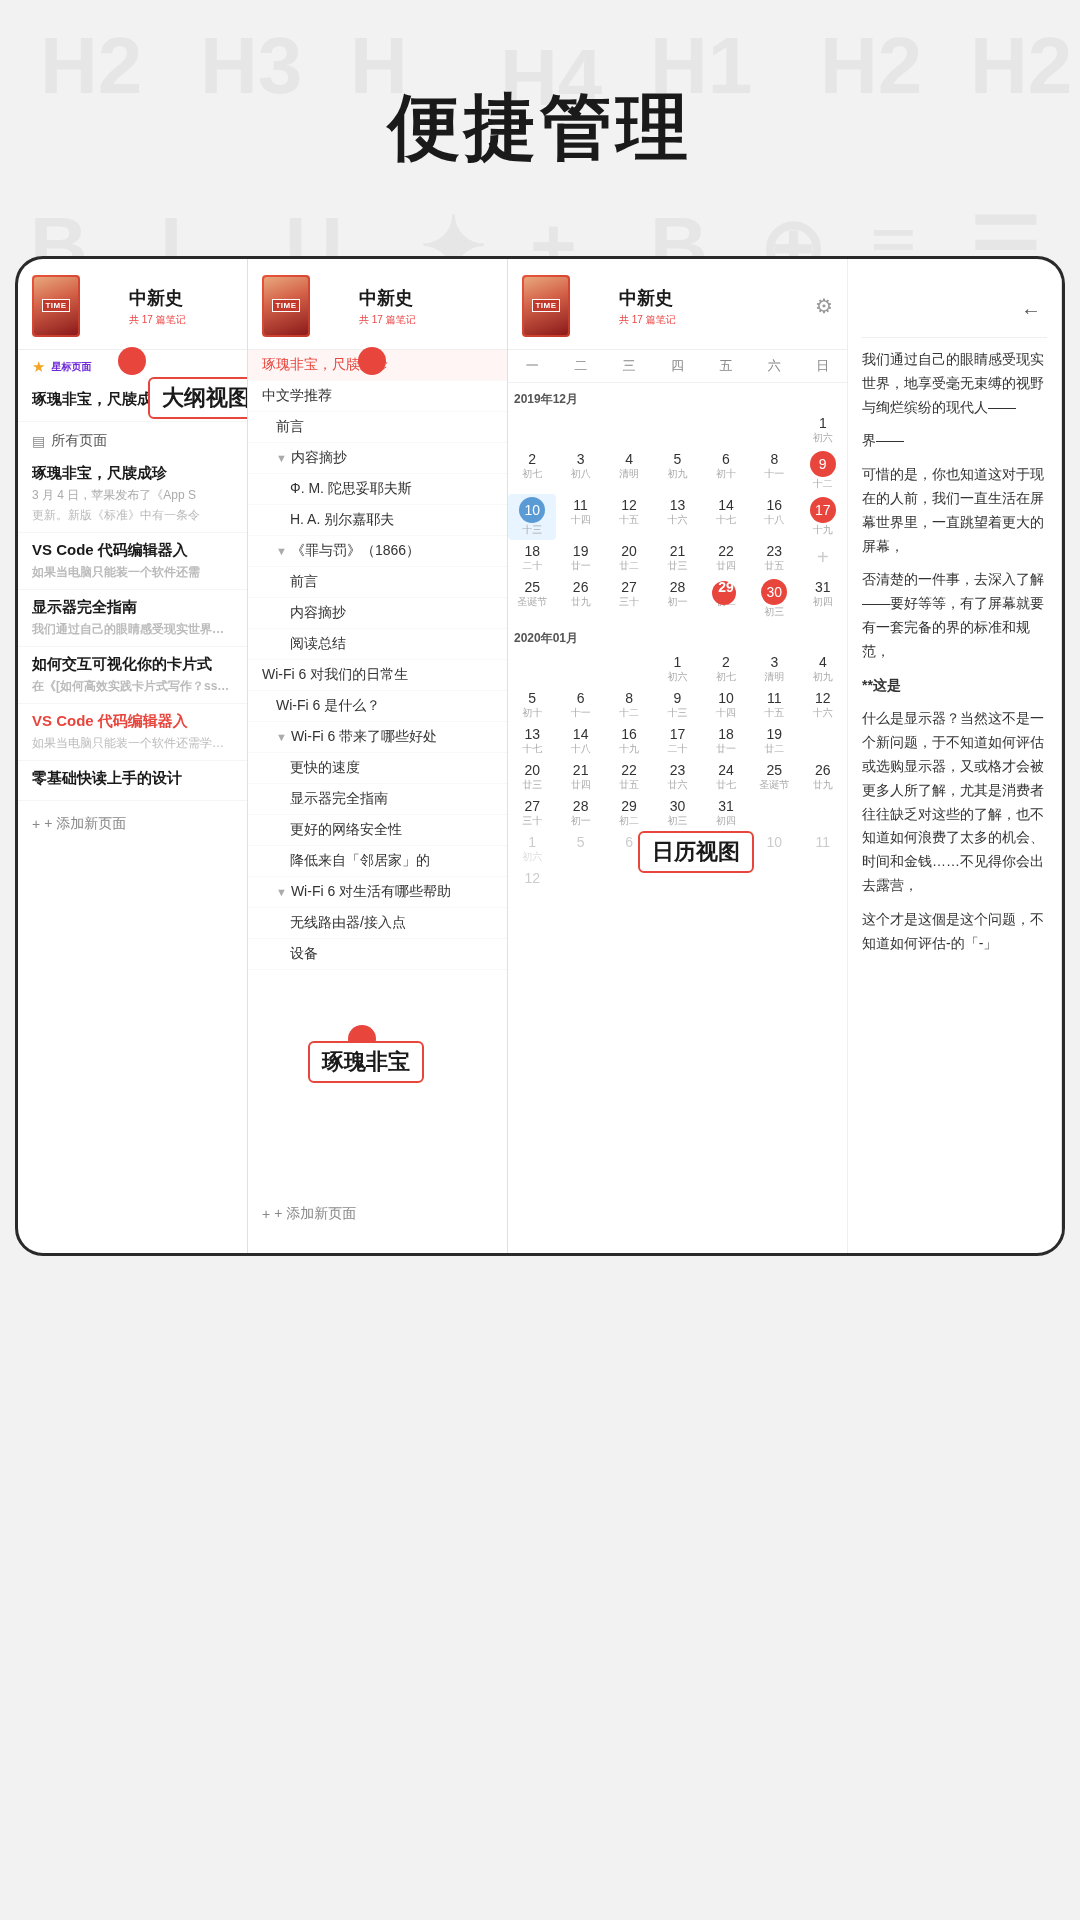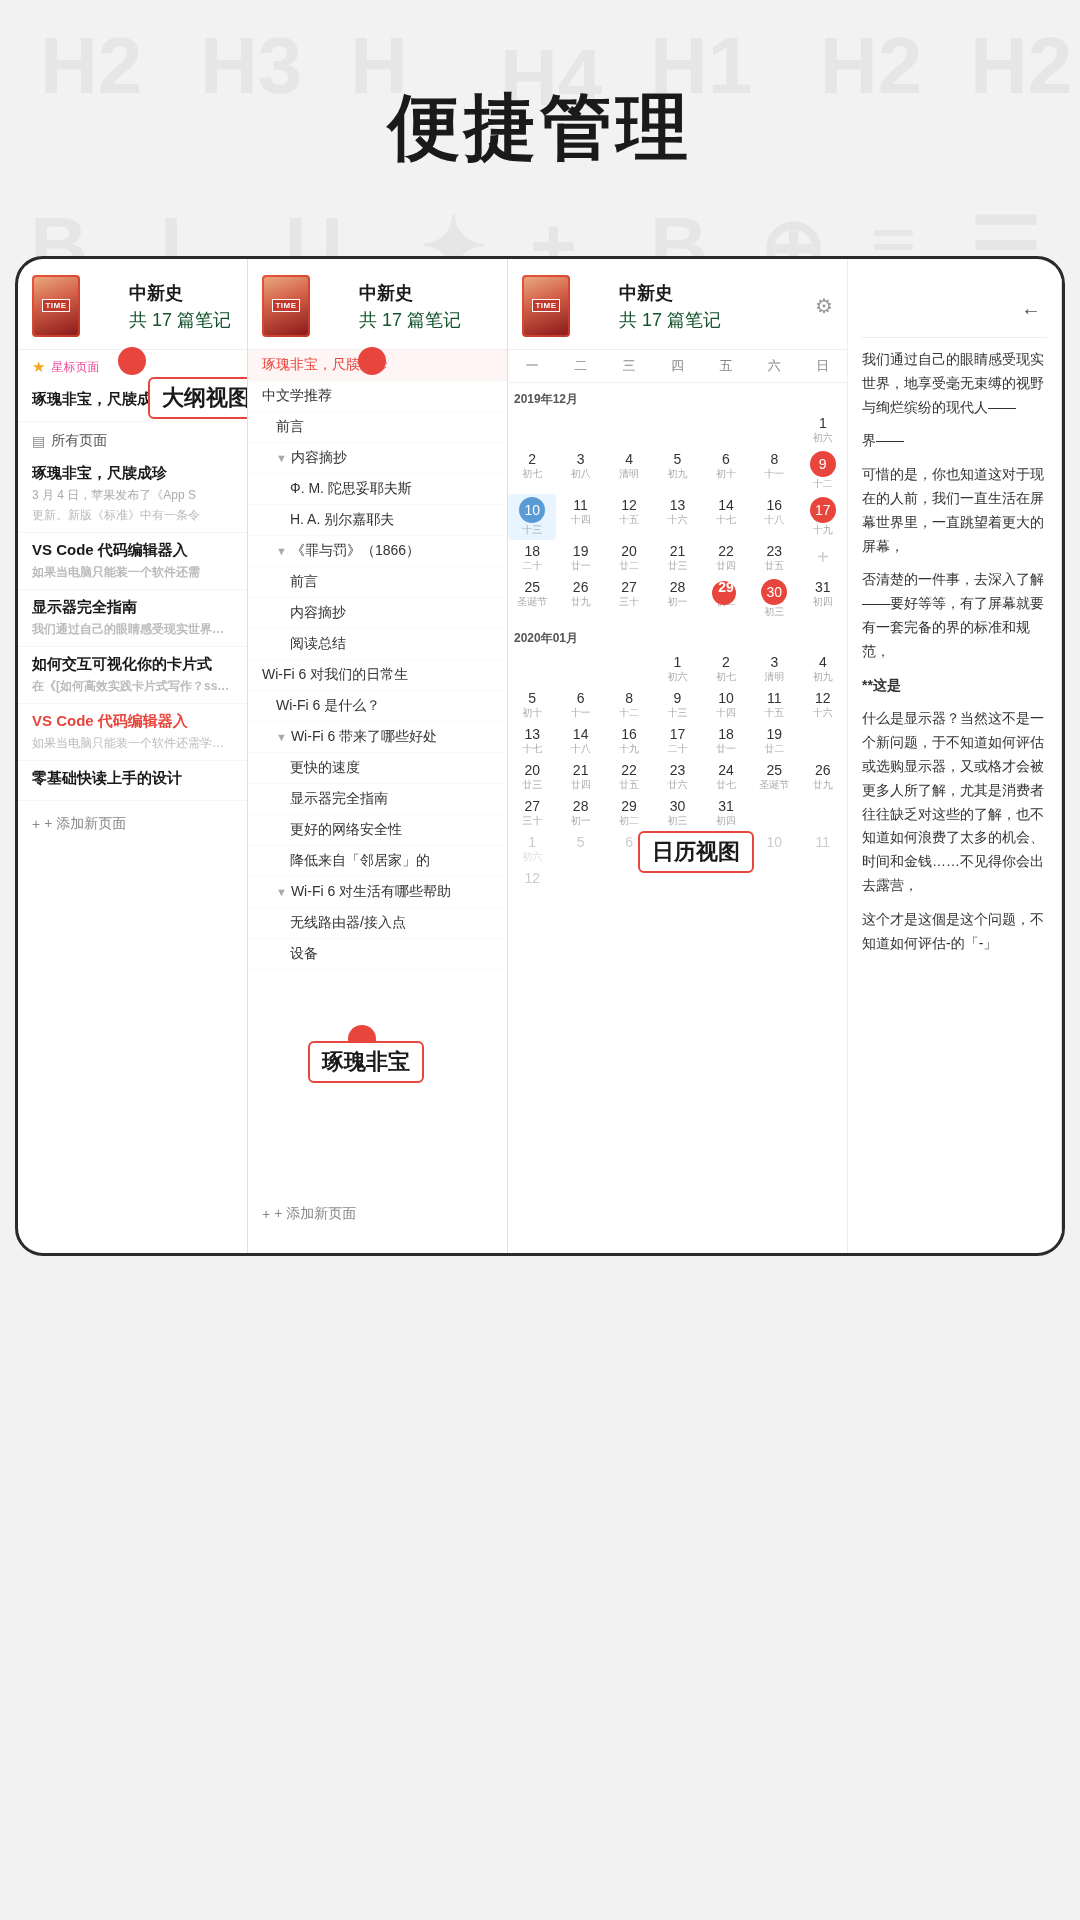--- a/index.html
+++ b/index.html
@@ -121,22 +121,22 @@
     }
     .notebook-info {
       margin-left: 10px;
     }
     .notebook-name {
       font-size: 18px;
       font-weight: 600;
       color: #1a1a1a;
     }
     .notebook-count {
-      font-size: 18px;
-      color: #14532d;
+      font-size: 10px;
+      color: #ef4444;
       margin-top: 3px;
     }
     .panel-settings-icon {
       margin-left: auto;
       font-size: 20px;
       color: #999;
     }
     .panel-back-icon {
       margin-left: auto;
       font-size: 20px;
@@ -145,21 +145,21 @@
 
     
     .list-section-header {
       display: flex;
       align-items: center;
       padding: 8px 14px 6px;
       font-size: 14px;
       color: #f5a623;
     }
     .star-icon { margin-right: 6px; font-size: 15px; }
-    .section-label { font-size: 12px; color: #ec4899; font-weight: 400; }
+    .section-label { font-size: 10px; color: #6d28d9; font-weight: 700; }
 
     .note-item {
       padding: 8px 14px;
       border-bottom: 1px solid #f5f5f5;
       cursor: pointer;
     }
     .note-item-title {
       font-size: 15px;
       font-weight: 600;
       color: #1a1a1a;

